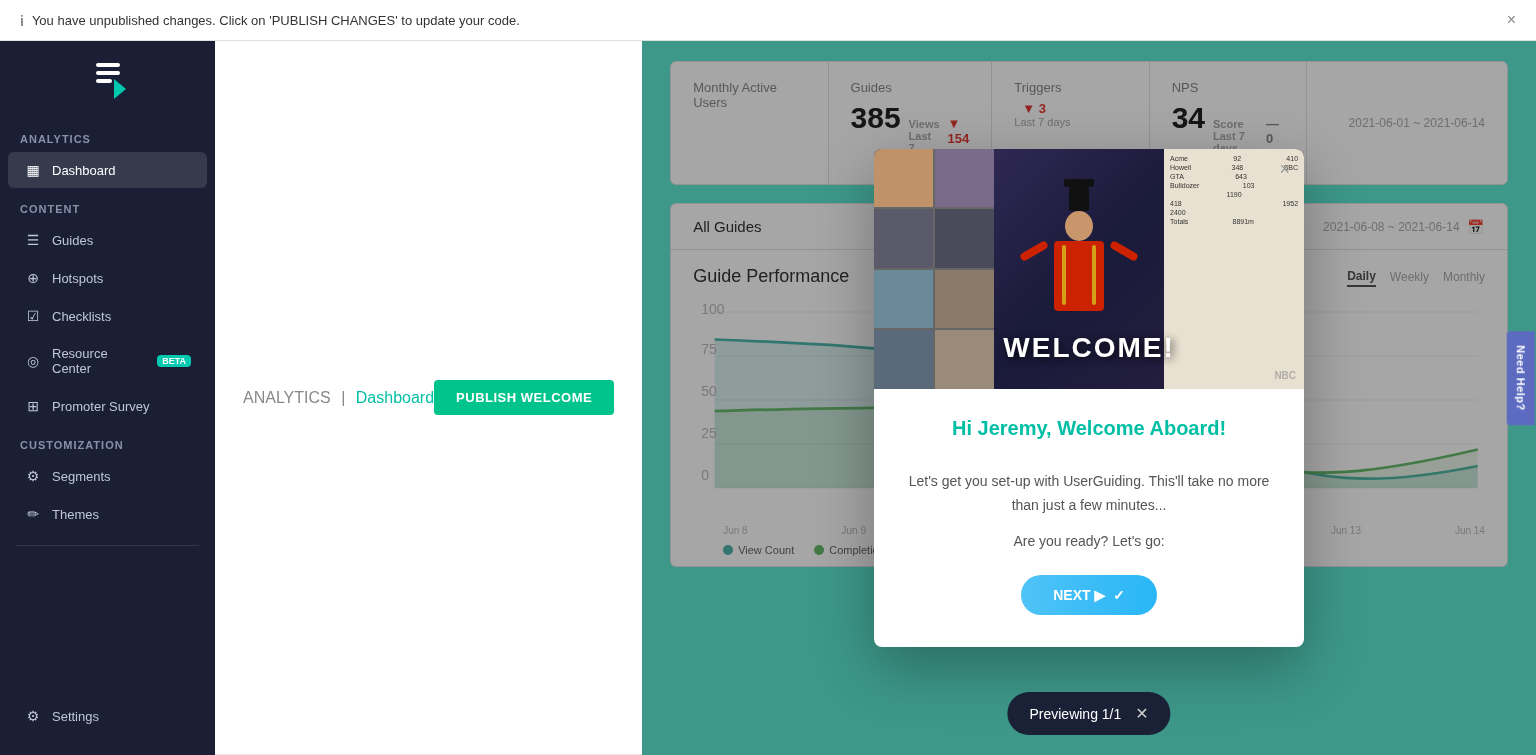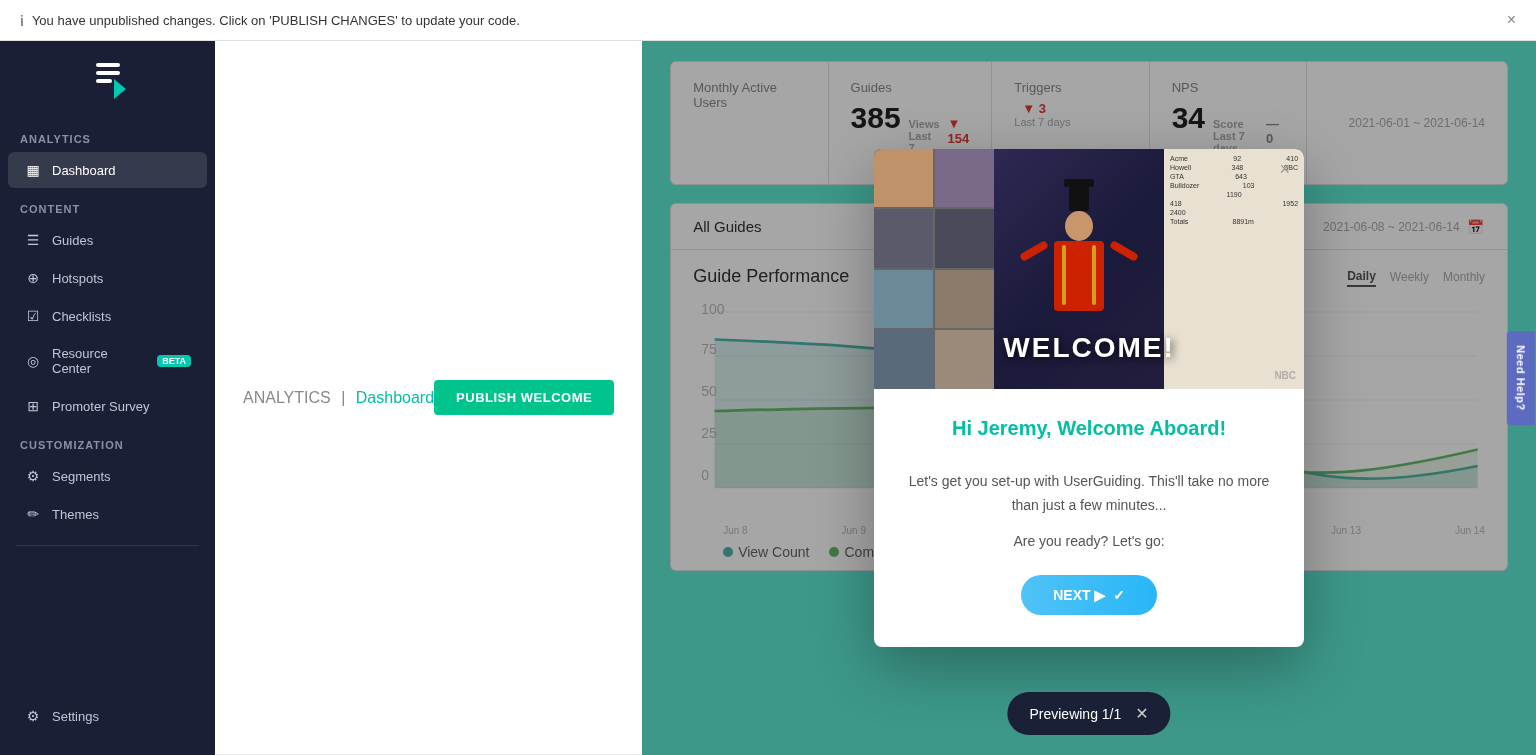--- a/index.html
+++ b/index.html
@@ -282,21 +282,21 @@
       padding: 4px 0 0 30px;
       font-size: 10px;
       color: #bbb;
     }
 
     
     .chart-legend {
       display: flex;
       gap: 20px;
       padding: 8px 0 0 30px;
-      font-size: 14px;
+      font-size: 11px;
       color: #666;
     }
     .legend-item {
       display: flex;
       align-items: center;
       gap: 5px;
     }
     .legend-dot {
       width: 10px;
       height: 10px;

